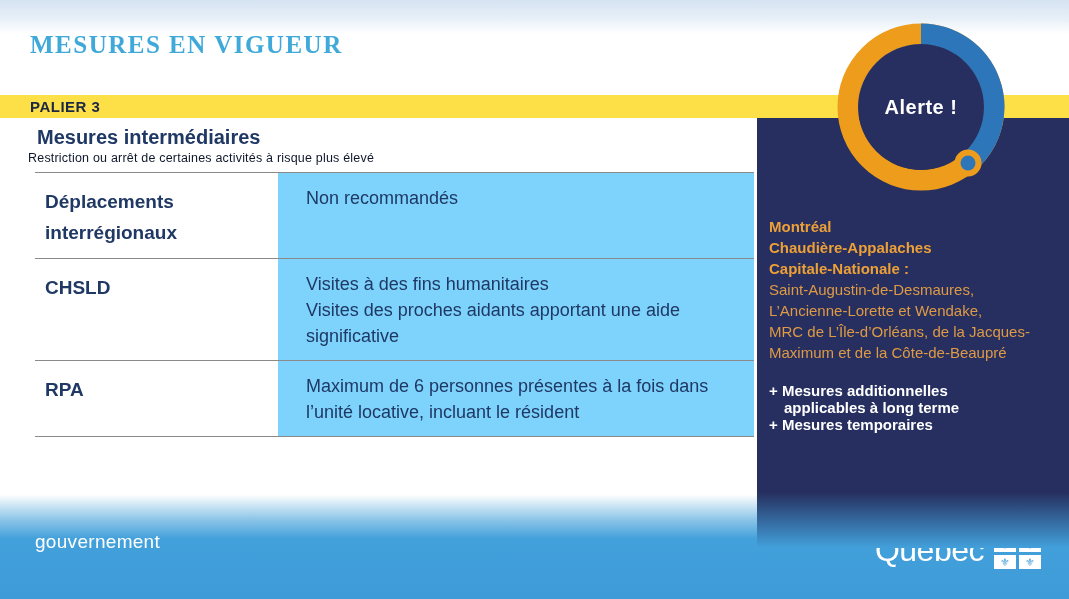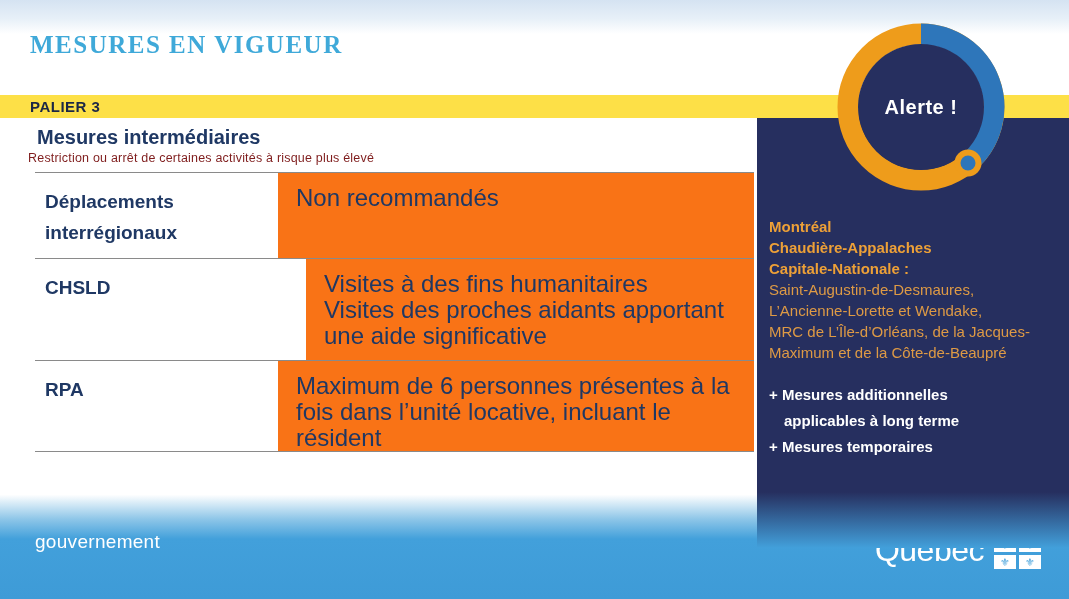--- a/index.html
+++ b/index.html
@@ -13,38 +13,38 @@
     letter-spacing:1.5px; color:#3FA9D9;font-family:Liberation Serif, serif; }
 
   .orange-bar { position:absolute; left:0; top:95px; width:100%; height:23px;
     background:#fde047; z-index:3; }
   .orange-bar .tier { position:absolute; left:30px; top:0; height:23px; line-height:23px;
     font-size:15px; font-weight:bold; color:#1C2745; letter-spacing:0.5px; }
 
   .measures-heading { position:absolute; left:28px; top:126px; font-size:20px;
     font-weight:bold; color:#1F3864;margin-left:9px; }
   .measures-subtitle { position:absolute; left:28px; top:151px; font-size:12.5px;
-    color:#7f1d1d; letter-spacing:0.2px; }
+    color:#0f172a; letter-spacing:0.2px; }
 
   .measure-table { position:absolute; left:35px; top:172px; width:719px; z-index:1; }
   .mrow { display:flex; border-top:1.5px solid #8A8A8A; }
   .mrow:last-child { border-bottom:1.5px solid #8A8A8A; }
   .mrow .label-cell { width:243px; padding:13px 10px 0 10px; font-size:19px; font-weight:bold;
     color:#1F3864; line-height:31px; }
-  .mrow .value-cell { flex:1; background:#f97316; padding:12px 24px 0 18px; font-size:24px;
+  .mrow .value-cell { flex:1; background:#7dd3fc; padding:12px 24px 0 28px; font-size:18px;
     color:#1F3864; line-height:26px; }
-  .row-1 { min-height:86px; } .row-2 { min-height:102px;gap:28px; } .row-3 { min-height:77px; }
+  .row-1 { min-height:86px; } .row-2 { min-height:102px; } .row-3 { min-height:77px; }
 
   .sidebar { position:absolute; left:757px; top:118px; width:312px; height:430px; z-index:2;
     background:linear-gradient(180deg,#262F5F 0%,#262F5F 87%,#42A0DB 100%);
     padding:98px 26px 0 12px; }
   .region-line { font-size:15px; line-height:21px; color:#DE9A45; }
   .region-line.bold { font-weight:bold; color:#EDA037; }
   .sidebar-notes { margin-top:19px; }
-  .note { font-size:15px; line-height:26px; font-weight:bold; color:#FFFFFF; }
+  .note { font-size:15px; line-height:17px; font-weight:bold; color:#FFFFFF; }
   .note.hanging { max-width:238px; padding-left:15px; text-indent:-15px; }
 
   .alert-badge { position:absolute; left:836px; top:22px; width:170px; height:170px; z-index:4; }
   .alert-badge svg { position:absolute; left:0; top:0; }
   .alert-label { position:absolute; left:0; top:0; width:170px; height:170px; display:flex;
     align-items:center; justify-content:center; color:#FFFFFF; font-size:20px; font-weight:bold;
     letter-spacing:0.5px; }
 
   .footer { position:absolute; left:0; top:488px; width:100%; height:111px; z-index:1;
     background:linear-gradient(180deg,#FFFFFF 0%,#FFFFFF 6%,#8EC6E8 28%,#42A0DB 46%,#3E9BD7 100%); }

